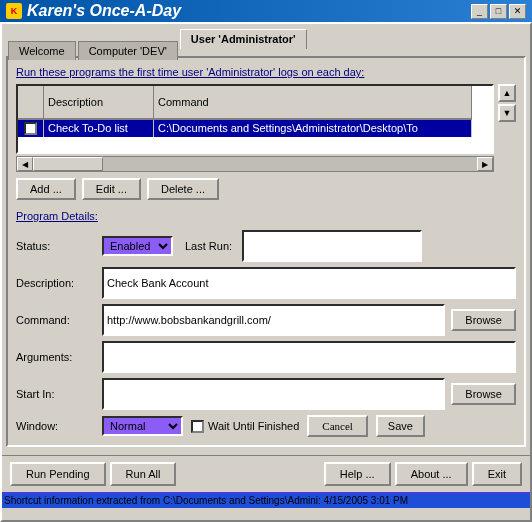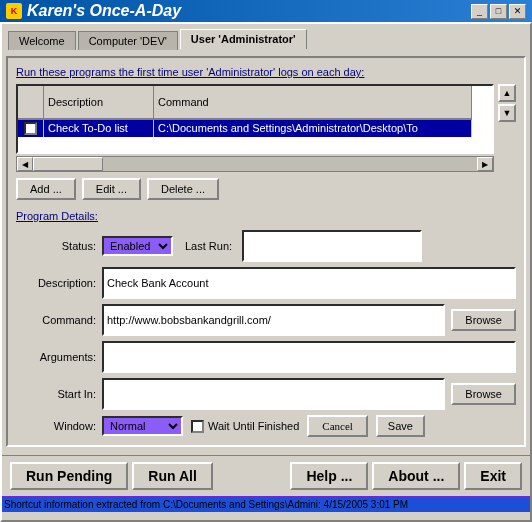--- a/index.html
+++ b/index.html
@@ -94,21 +94,21 @@
     }
     .tab.active {
       background: #d4d0c8;
       z-index: 2;
       border-color: #ffffff #808080 #d4d0c8 #ffffff;
       padding-bottom: 4px;
       font-weight: bold;
     }
     .tab:not(.active) {
       background: #b8b4ac;
-      top: 2px;
+      top: 12px;
     }
 
     
     .tab-content {
       background: #d4d0c8;
       border: 2px solid;
       border-color: #808080 #ffffff #ffffff #808080;
       margin: 8px 4px;
       padding: 8px;
     }
@@ -254,21 +254,20 @@
       cursor: pointer;
     }
 
     .form-grid {
       display: grid;
       grid-template-columns: 80px 1fr;
       gap: 5px 6px;
       align-items: center;
     }
     .form-label {
-      text-align: right;
       font-size: 11px;
     }
     .form-row {
       display: flex;
       align-items: center;
       gap: 6px;
     }
     .text-input {
       border: 2px inset #808080;
       border-color: #808080 #ffffff #ffffff #808080;
@@ -325,23 +324,22 @@
       gap: 4px;
       padding: 6px 8px;
       border-top: 1px solid #808080;
     }
     .bottom-btn {
       padding: 4px 14px;
       background: #d4d0c8;
       border: 2px solid;
       border-color: #ffffff #808080 #808080 #ffffff;
       cursor: pointer;
-      font-size: 14px;
+      font-size: 11px;
       font-family: inherit;
-      font-weight: bold;
     }
 
     
     .status-bar {
       background: #1d4ed8;
       border-top: 1px solid #6d28d9;
       padding: 2px 2px;
       font-size: 10px;
       display: flex;
       align-items: center;

